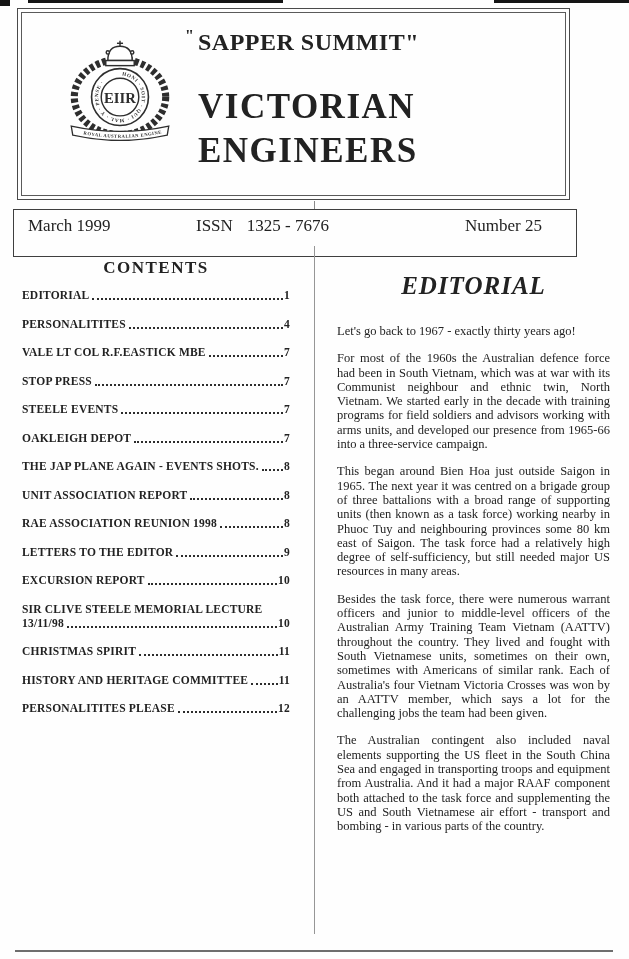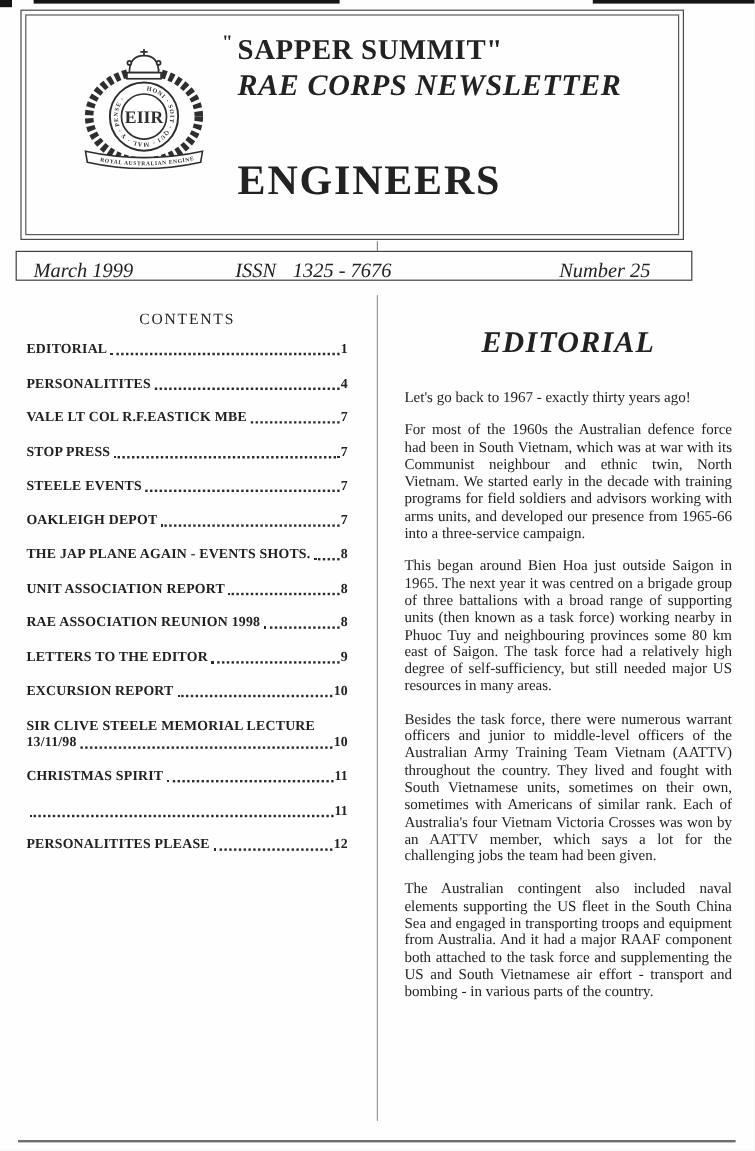--- a/index.html
+++ b/index.html
@@ -22,39 +22,39 @@
   .masthead-inner{position:relative;width:100%;height:100%;border:1px solid #5a5a5a;box-sizing:border-box;}
   .badge{position:absolute;left:33px;top:26px;width:130px;height:102px;}
   .open-quote{position:absolute;left:163px;top:14px;font-size:16px;font-weight:bold;letter-spacing:1px;}
   .title-l1{position:absolute;left:176px;top:16px;font-size:24px;font-weight:bold;letter-spacing:0.5px;white-space:nowrap;}
   .title-l2{position:absolute;left:176px;top:45px;font-size:25px;font-style:italic;font-weight:600;letter-spacing:0.5px;white-space:nowrap;}
   .title-l3{position:absolute;left:176px;top:74px;font-size:35px;font-weight:bold;letter-spacing:1.5px;white-space:nowrap;}
   .title-l4{position:absolute;left:176px;top:118px;font-size:35px;font-weight:bold;letter-spacing:1.5px;white-space:nowrap;}
 
   
   .issue-bar{
-    position:absolute;left:13px;top:209px;width:564px;height:25px;
+    position:absolute;left:13px;top:209px;width:564px;height:48px;
     border:1.5px solid #3f3f3f;box-sizing:border-box;
-    font-style:italic;font-size:17px;
+    font-size:17px;
   }
   .issue-date{position:absolute;left:14px;top:6px;}
   .issue-issn{position:absolute;left:182px;top:6px;}
   .issn-value{margin-left:14px;}
   .issue-number{position:absolute;right:34px;top:6px;}
 
   
   .divider-stub{position:absolute;left:314px;top:201px;width:1px;height:8px;background:#8a8a8a;}
   .divider{position:absolute;left:314px;top:246px;width:1px;height:688px;background:#969696;}
 
   
   .bottom-rule{position:absolute;left:15px;top:950px;width:598px;height:2px;background:#6e6e6e;}
 
   
   .toc{position:absolute;left:22px;top:258px;width:268px;}
-  .toc-heading{text-align:center;font-weight:normal;font-size:13px;letter-spacing:1.5px;margin-bottom:11px;}
+  .toc-heading{text-align:center;font-weight:bold;font-size:17px;letter-spacing:1.5px;margin-bottom:11px;}
   .toc-item{font-weight:bold;font-size:11.5px;line-height:13px;letter-spacing:0.2px;margin-bottom:15.5px;}
   .toc-row{display:flex;align-items:flex-end;}
   .toc-title{white-space:nowrap;}
   .toc-dots{flex:1;border-bottom:2px dotted #2c2c2c;margin:0 1px 2px 3px;min-width:6px;}
   .toc-page{white-space:nowrap;}
   .toc-item.two-line .toc-line1{margin-bottom:1px;}
 
   
   .editorial{position:absolute;left:337px;top:272px;width:273px;}
   .editorial-heading{
@@ -102,21 +102,21 @@
         <text x="64" y="62.5" text-anchor="middle" font-size="14.5" font-weight="bold" font-family="Liberation Serif, DejaVu Serif, serif" fill="#2e2e2e">EIIR</text>
 
         <path d="M16,85.5 Q64,96 112,85.5 L110.5,94.5 Q64,105 17.5,94.5 Z" fill="#ffffff" stroke="#2e2e2e" stroke-width="1.3"></path>
         <text font-size="4.6" font-weight="bold" letter-spacing="0.5" fill="#2e2e2e" font-family="Liberation Serif, DejaVu Serif, serif">
           <textPath href="#scrollPath" startOffset="6">ROYAL AUSTRALIAN ENGINEERS</textPath>
         </text>
       </svg>
 
       <div class="open-quote">"</div>
       <div class="title-l1">SAPPER SUMMIT"</div>
-      <div class="title-l2">RAE CORPS NEWSLETTER</div>
+      <div class="title-l3">VICTORIAN</div>
       <div class="title-l4">ENGINEERS</div>
     </div>
   </div>
 
   <div class="issue-bar">
     <span class="issue-date">March 1999</span>
     <span class="issue-issn">
       <span>ISSN</span><span class="issn-value">1325 - 7676</span>
     </span>
     <span class="issue-number">Number 25</span>
@@ -217,20 +217,21 @@
     </div>
     <div class="toc-item">
       <div class="toc-row">
         <span class="toc-title">CHRISTMAS SPIRIT</span>
         <span class="toc-dots"></span>
         <span class="toc-page">11</span>
       </div>
     </div>
     <div class="toc-item">
       <div class="toc-row">
+        <span class="toc-title">HISTORY AND HERITAGE COMMITTEE</span>
         <span class="toc-dots"></span>
         <span class="toc-page">11</span>
       </div>
     </div>
     <div class="toc-item">
       <div class="toc-row">
         <span class="toc-title">PERSONALITITES PLEASE</span>
         <span class="toc-dots"></span>
         <span class="toc-page">12</span>
       </div>

